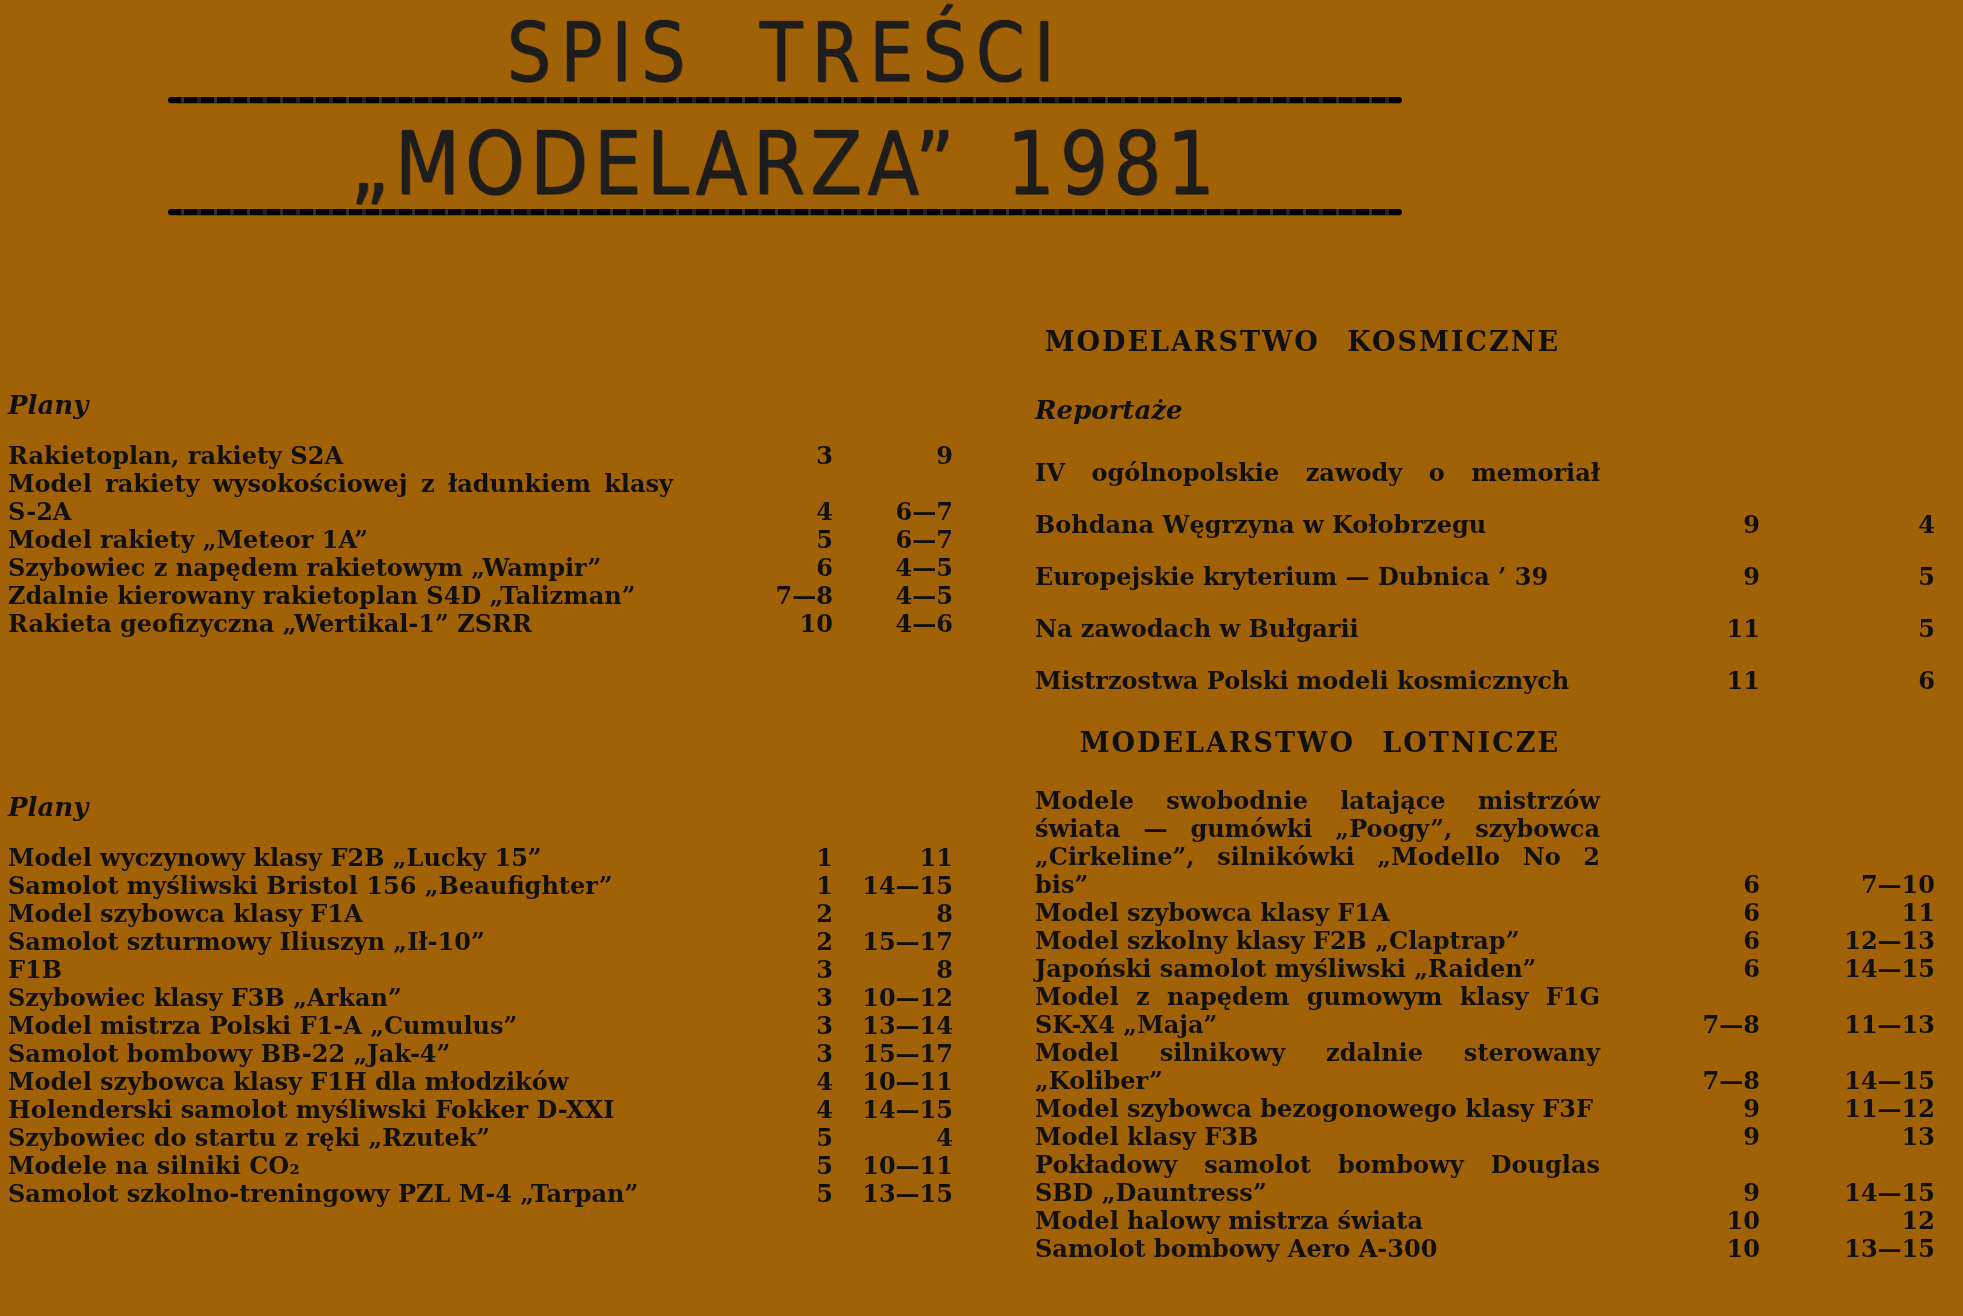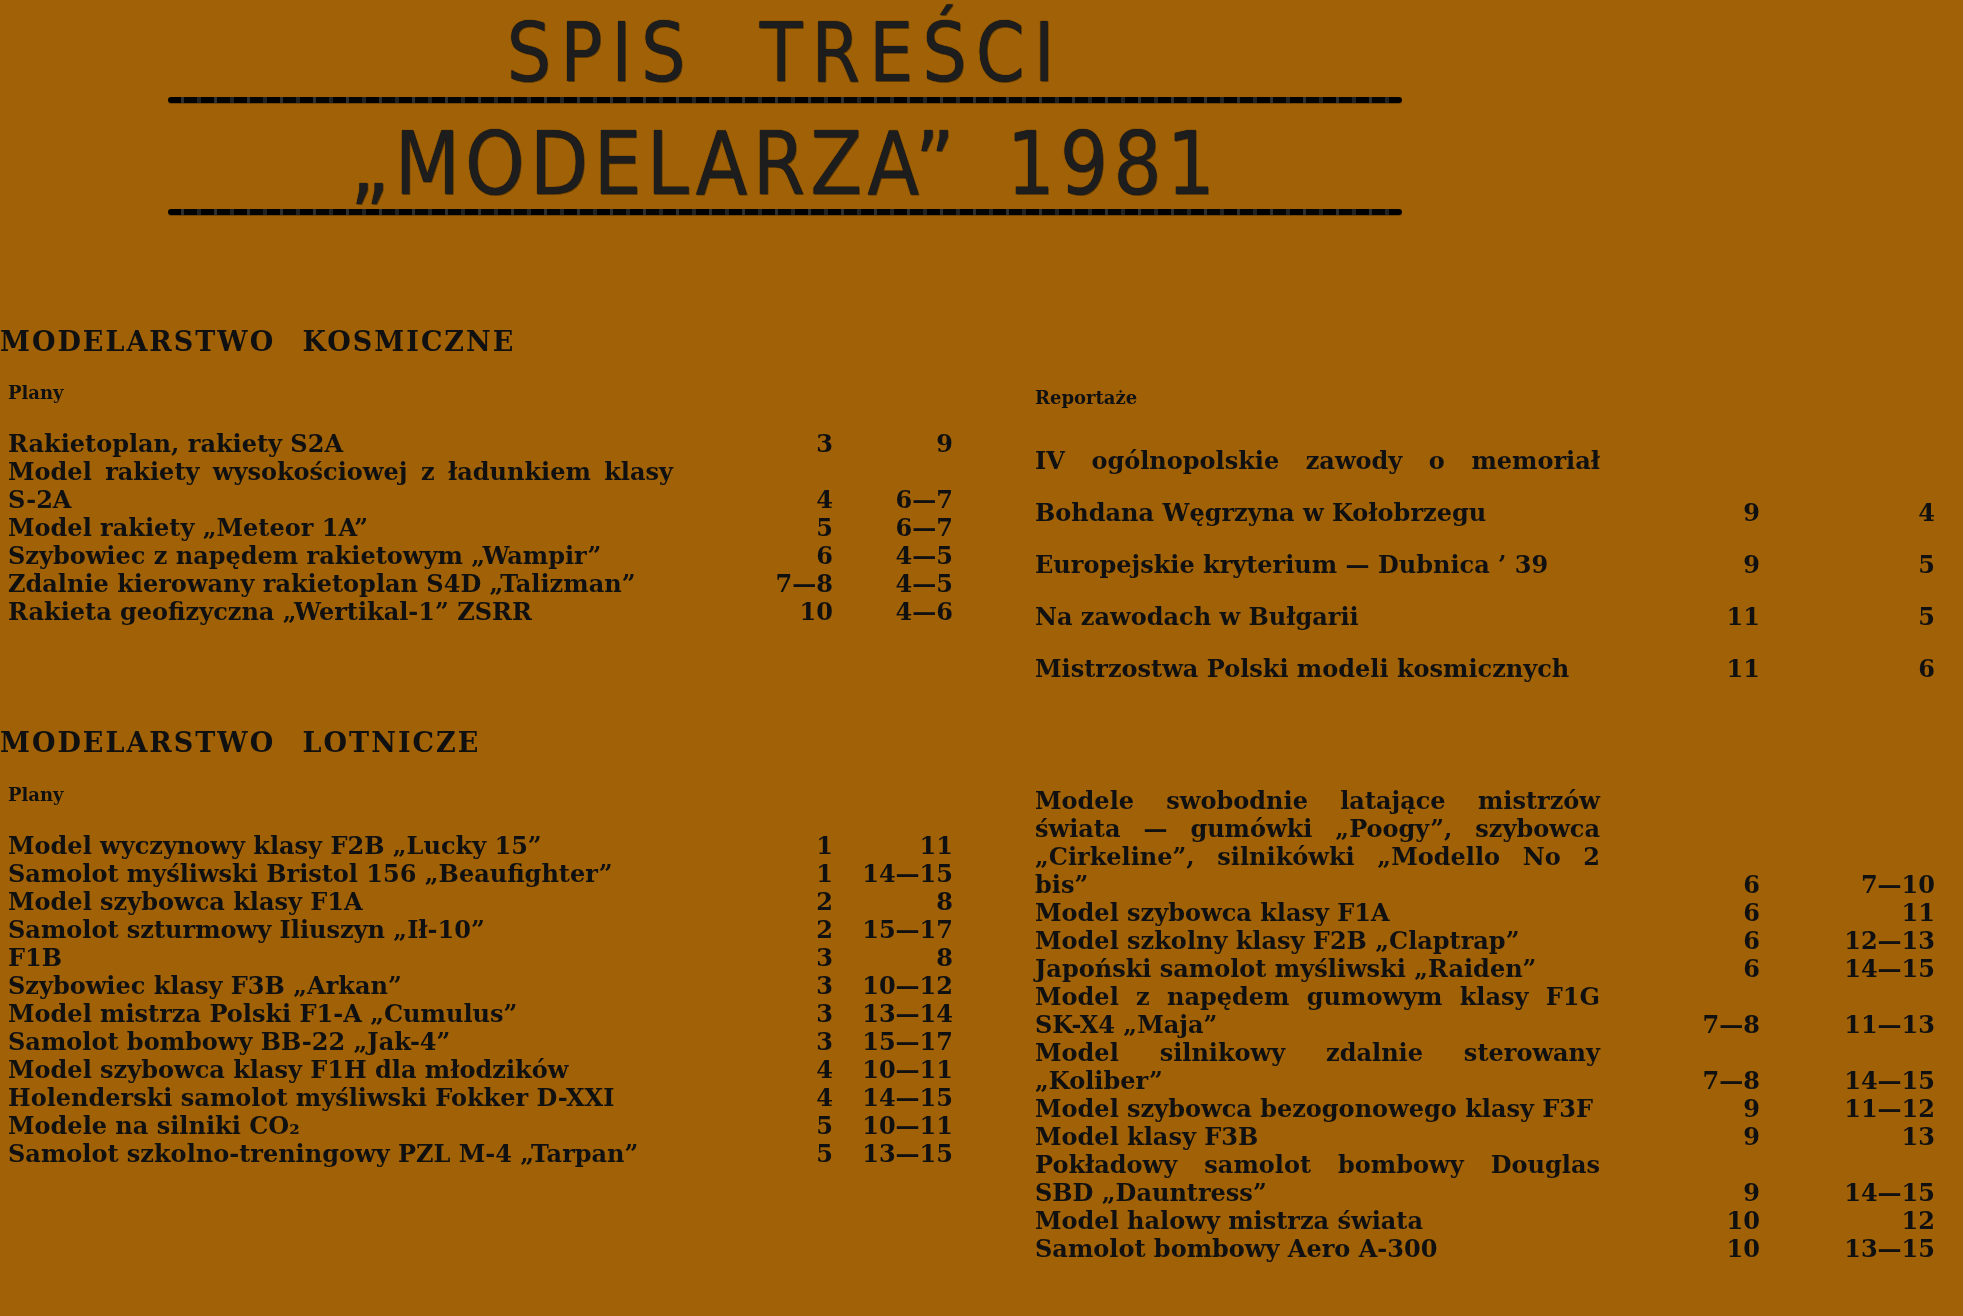--- a/index.html
+++ b/index.html
@@ -26,32 +26,32 @@
   .t2{top:112px;font-size:76px;letter-spacing:5px;word-spacing:18px;transform:scaleY(1.15);transform-origin:top center;}
   .rule{
     position:absolute;left:0;width:100%;height:6px;border-radius:3px;
     background:repeating-linear-gradient(90deg,#000 0 13px,#2e2e2e 13px 16px,#050505 16px 29px,#222 29px 33px);
     box-shadow:0 1px 0 rgba(0,0,0,.25);
   }
   .rule-1{top:97px;}
   .rule-2{top:209px;}
   
   .sec-heading{
-    position:absolute;left:0;width:1560px;text-align:left;
+    position:absolute;left:0;width:1560px;text-align:right;
     font-size:27px;letter-spacing:2px;word-spacing:16px;
   }
   .sec1{top:326px;}
   .sec2{top:727px;}
   
   .col{position:absolute;}
   .col-s1-left {left:8px;   top:378px; width:945px;}
   .col-s1-right{left:1035px;top:383px; width:900px;}
   .col-s2-left {left:8px;   top:780px; width:945px;}
   .col-s2-right{left:1035px;top:787px; width:900px;}
-  .col-heading{font-size:18px;line-height:30px;margin:0 0 22px 0;}
+  .col-heading{font-size:26px;line-height:30px;margin:12px 0 22px 0;font-style:italic;}
   .col-heading:empty{display:none;margin:0;}
   table.toc{border-collapse:collapse;table-layout:fixed;width:100%;}
   table.toc td{padding:0;vertical-align:bottom;font-size:24px;line-height:28px;}
   .col-s1-left  td.t{width:665px;} .col-s1-left  td.n1{width:160px;} .col-s1-left  td.n2{width:120px;}
   .col-s2-left  td.t{width:665px;} .col-s2-left  td.n1{width:160px;} .col-s2-left  td.n2{width:120px;}
   .col-s1-right td.t{width:565px;} .col-s1-right td.n1{width:160px;} .col-s1-right td.n2{width:175px;}
   .col-s2-right td.t{width:565px;} .col-s2-right td.n1{width:160px;} .col-s2-right td.n2{width:175px;}
   td.t{text-align:justify;padding-right:6px;}
   td.n1,td.n2{text-align:right;white-space:nowrap;}
   
@@ -187,20 +187,25 @@
     <td class="t">Model szybowca klasy F1H dla młodzików</td>
     <td class="n1">4</td>
     <td class="n2">10—11</td>
   </tr>
           <tr>
     <td class="t">Holenderski samolot myśliwski Fokker D-XXI</td>
     <td class="n1">4</td>
     <td class="n2">14—15</td>
   </tr>
           <tr>
+    <td class="t">Szybowiec do startu z ręki „Rzutek”</td>
+    <td class="n1">5</td>
+    <td class="n2">4</td>
+  </tr>
+          <tr>
     <td class="t">Modele na silniki CO₂</td>
     <td class="n1">5</td>
     <td class="n2">10—11</td>
   </tr>
           <tr>
     <td class="t">Samolot szkolno-treningowy PZL M-4 „Tarpan”</td>
     <td class="n1">5</td>
     <td class="n2">13—15</td>
   </tr>
         </tbody>

